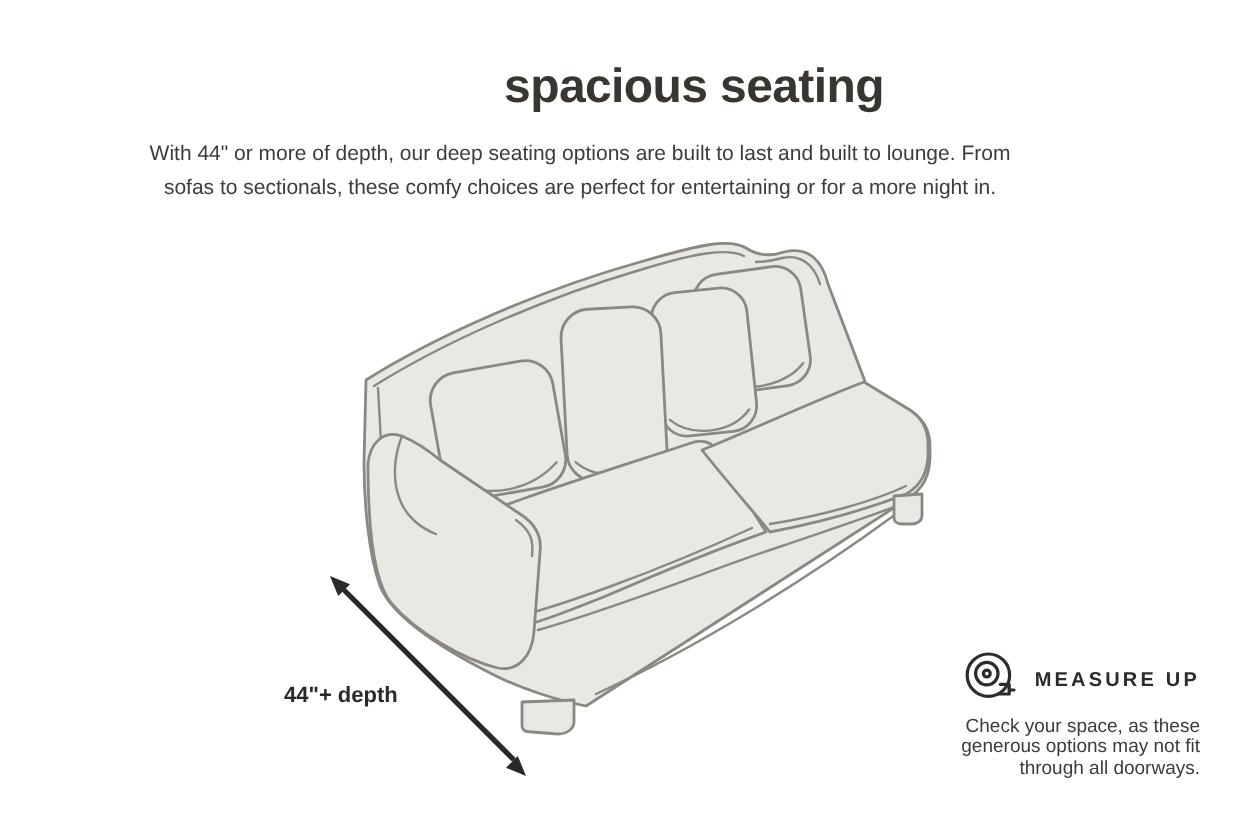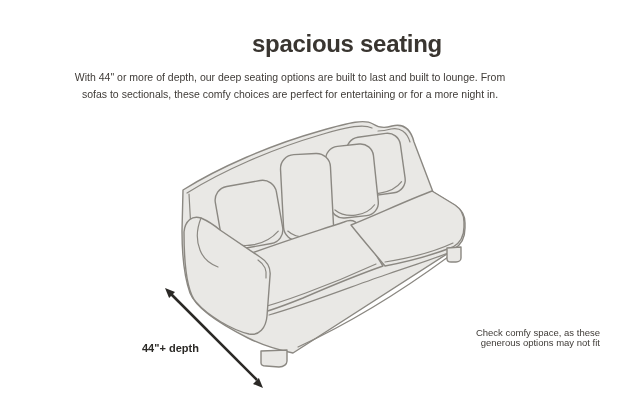--- a/index.html
+++ b/index.html
@@ -145,19 +145,32 @@
         <path class="ink" d="M 23 176 L 109 262" fill="none" stroke-width="2.6"></path>
         <polygon class="inkfill" points="17,170 21.1,180 27,174.1"></polygon>
         <polygon class="inkfill" points="115,270 105,265.9 110.9,260"></polygon>
       </g>
     </svg>
   </div>
 
   <div class="depth-label">44"+ depth</div>
 
   <div class="measure">
+    <div class="measure-head">
+      <span>
+        <svg width="26" height="26" viewBox="0 0 26 26">
+          <circle class="tape" cx="12.2" cy="12.6" r="10.6"></circle>
+          <circle class="tape" cx="11.4" cy="11.8" r="5.6" stroke-width="1.4"></circle>
+          <circle class="tape" cx="11.4" cy="11.8" r="1.7" stroke-width="1.3"></circle>
+          <path class="tape" d="M 18.2 17.2 L 22.6 17.2 L 22.6 22 L 17.2 22" stroke-width="1.4"></path>
+          <path class="tape" d="M 22.6 20 L 25 20" stroke-width="1.4"></path>
+        </svg>
+      </span>
+      <span class="measure-heading">MEASURE UP</span>
+    </div>
     <div class="measure-note">
-      <span>Check comfy space, as these</span>
+      <span>Check your space, as these</span>
       <span>generous options may not fit</span>
+      <span>through all doorways.</span>
     </div>
   </div>
 
 </div>
 
 </body></html>

